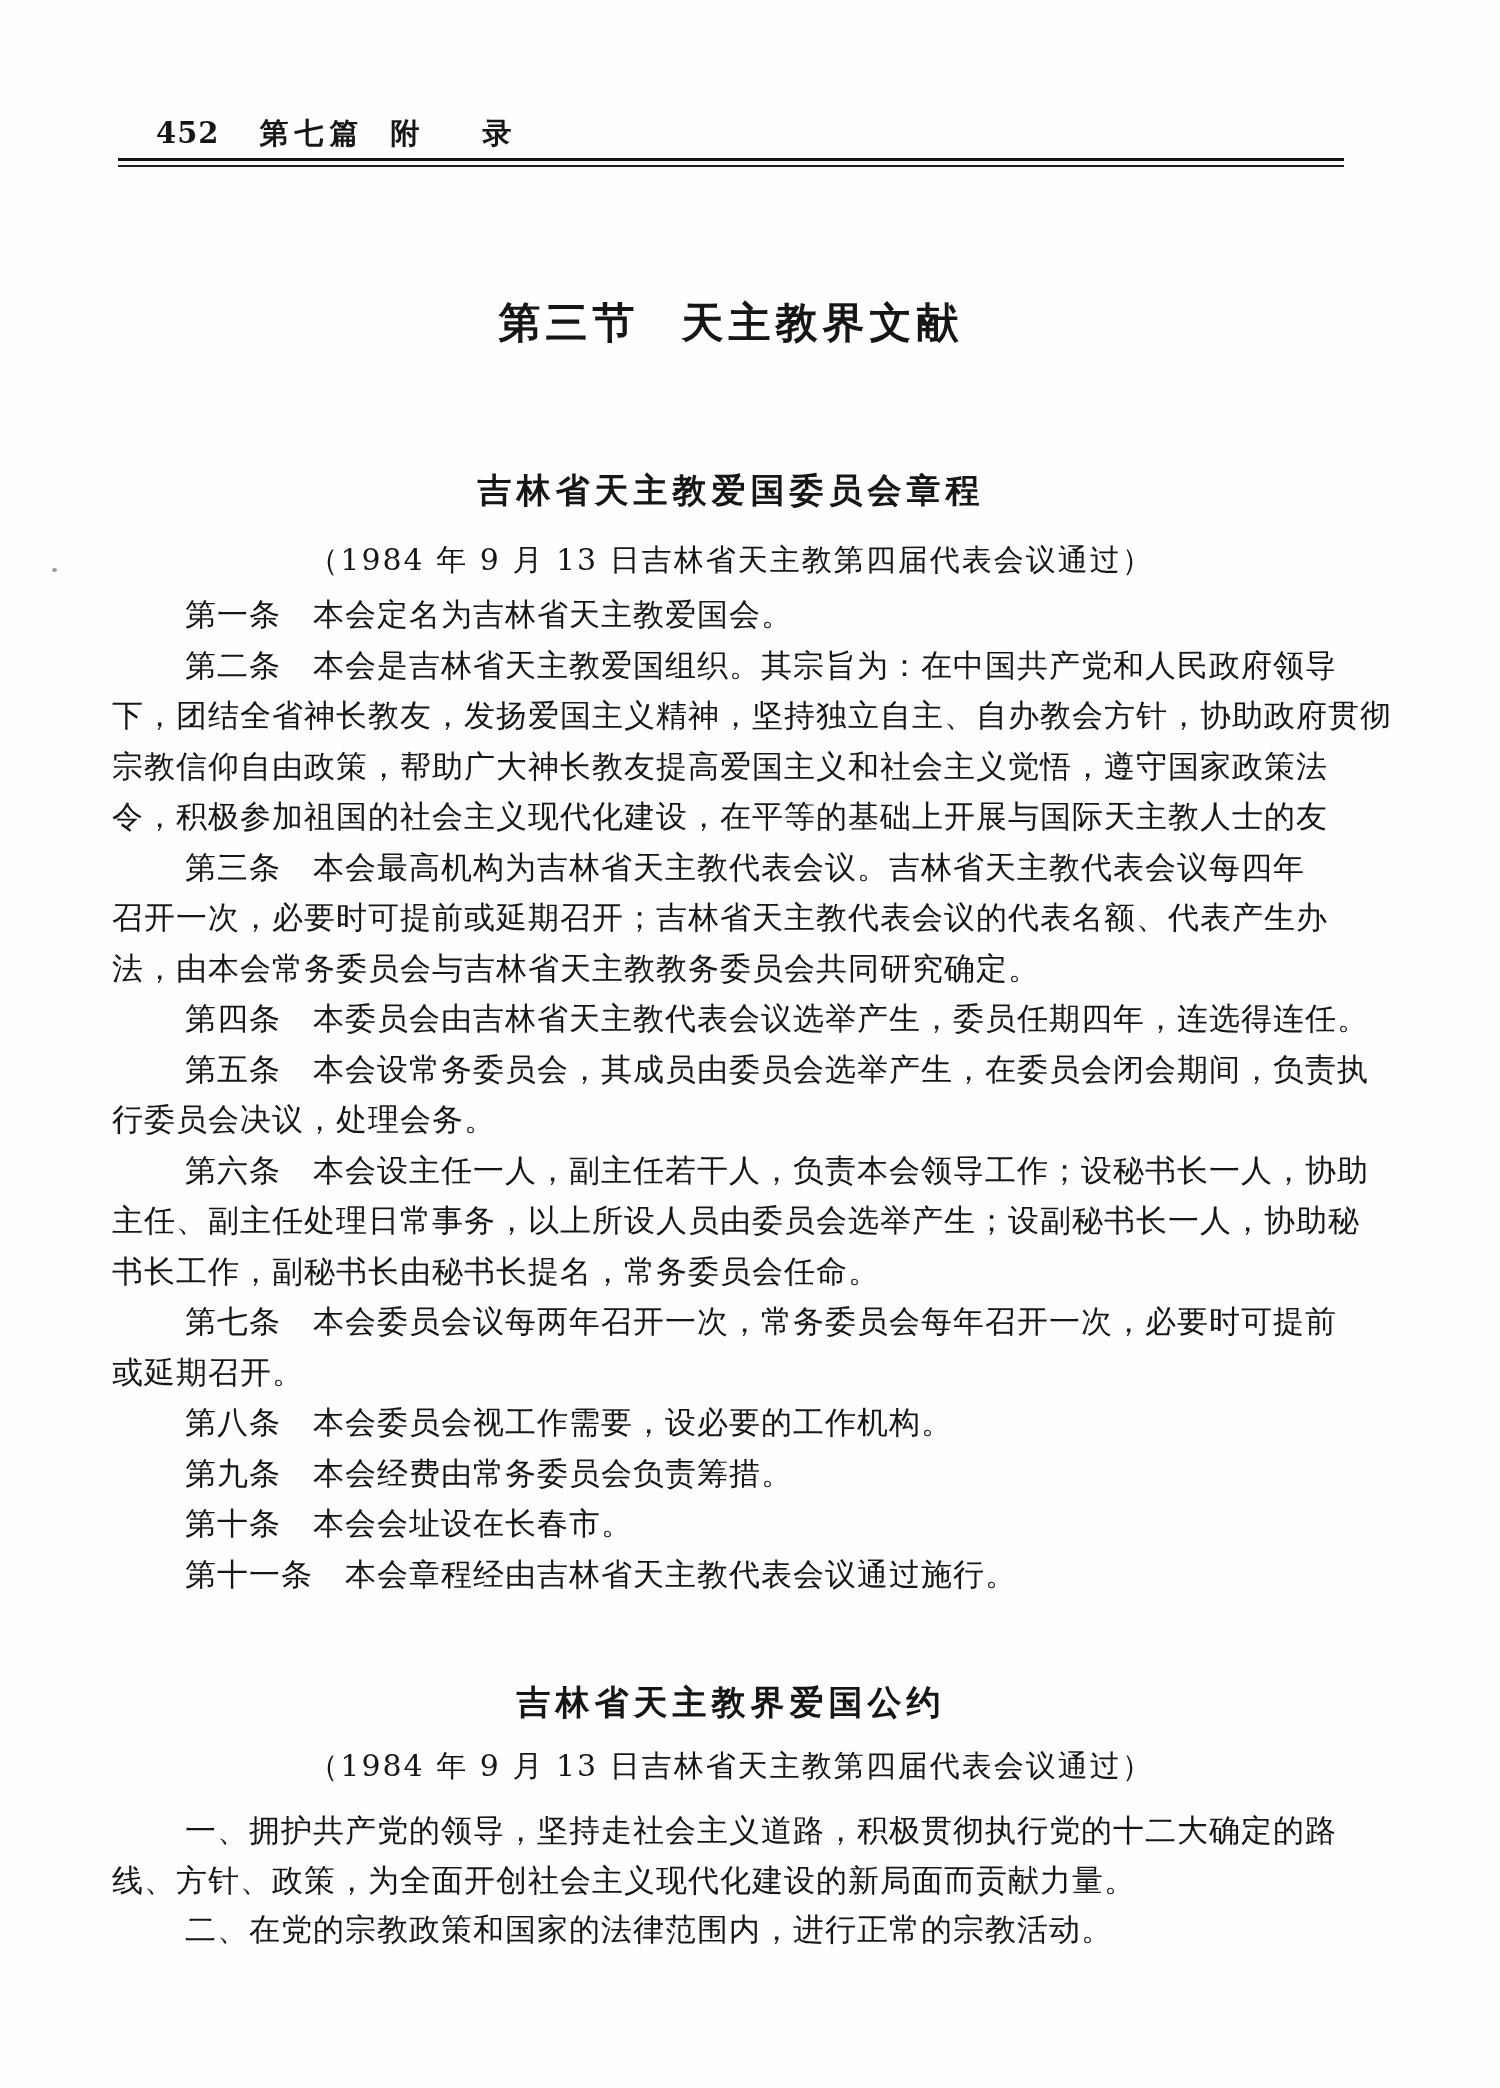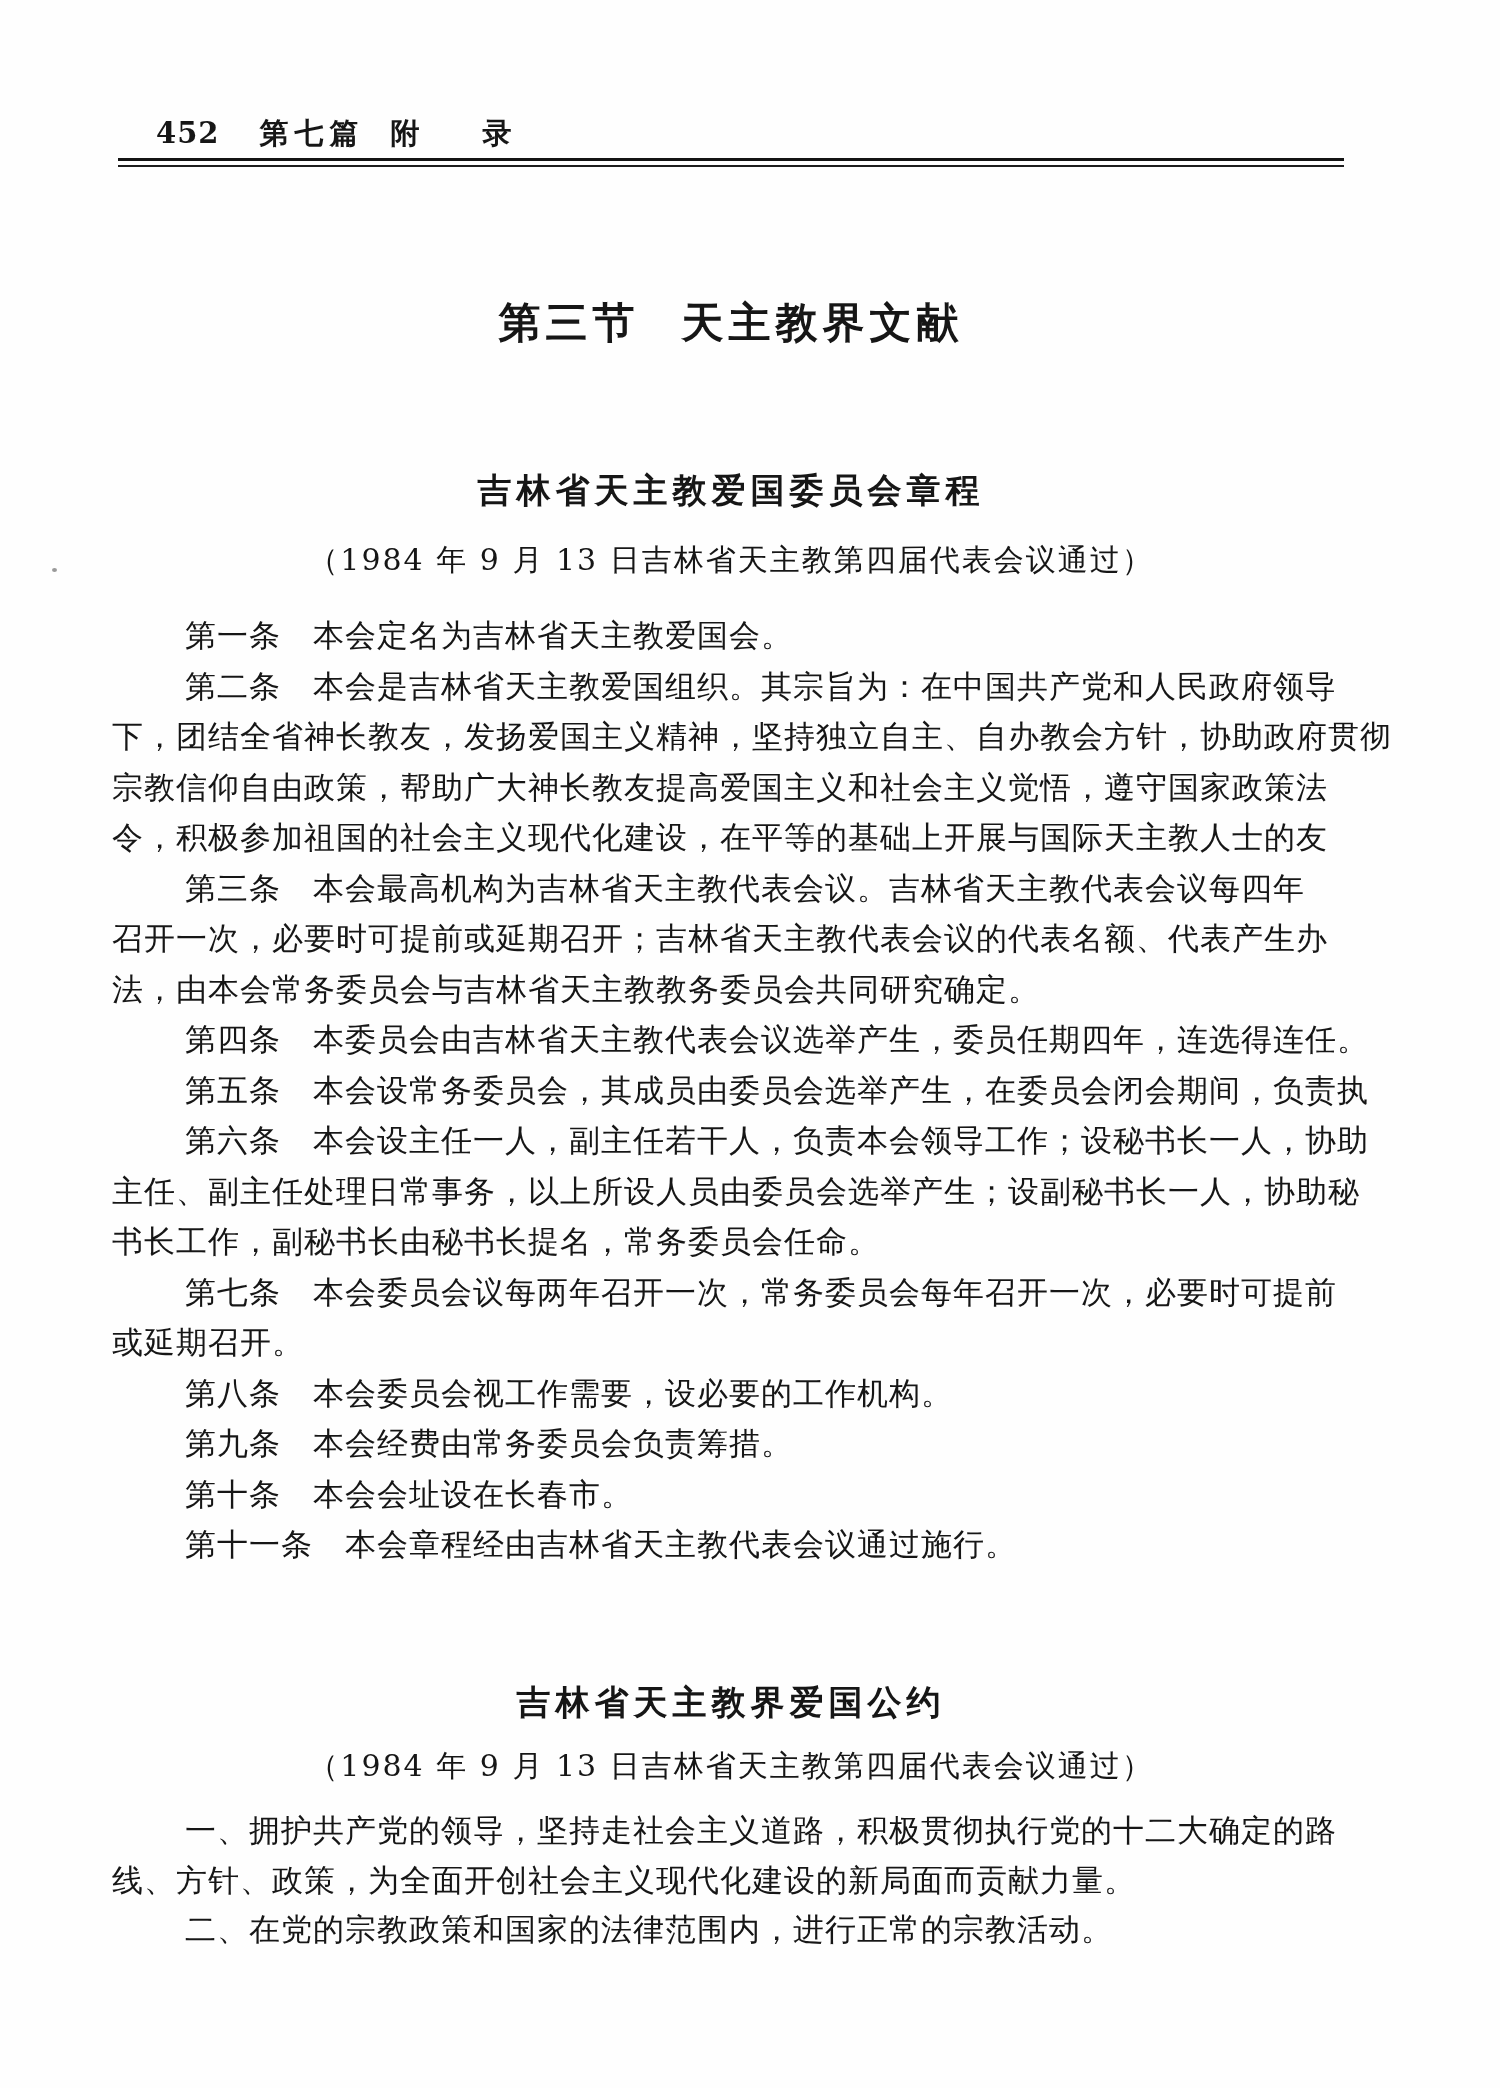--- a/index.html
+++ b/index.html
@@ -85,21 +85,21 @@
 
   
   .doc-body {
     position: absolute;
     left: 112px;
     width: 1240px;
     font-size: 31px;
     font-weight: 500;
     letter-spacing: 1px;
   }
-  .doc-body.b1 { top: 610px;  line-height: 50.5px; }
+  .doc-body.b1 { top: 589px;  line-height: 50.5px; }
   .doc-body.b2 { top: 1806px; line-height: 49.5px; }
   .text-line { white-space: nowrap; }
   .text-line.indent { text-indent: 73px; }
 
   
   .speck {
     position: absolute;
     top: 568px;
     left: 52px;
     width: 5px;
@@ -131,20 +131,21 @@
       <div class="text-line indent">第一条　本会定名为吉林省天主教爱国会。</div>
       <div class="text-line indent">第二条　本会是吉林省天主教爱国组织。其宗旨为：在中国共产党和人民政府领导</div>
       <div class="text-line">下，团结全省神长教友，发扬爱国主义精神，坚持独立自主、自办教会方针，协助政府贯彻</div>
       <div class="text-line">宗教信仰自由政策，帮助广大神长教友提高爱国主义和社会主义觉悟，遵守国家政策法</div>
       <div class="text-line">令，积极参加祖国的社会主义现代化建设，在平等的基础上开展与国际天主教人士的友</div>
       <div class="text-line indent">第三条　本会最高机构为吉林省天主教代表会议。吉林省天主教代表会议每四年</div>
       <div class="text-line">召开一次，必要时可提前或延期召开；吉林省天主教代表会议的代表名额、代表产生办</div>
       <div class="text-line">法，由本会常务委员会与吉林省天主教教务委员会共同研究确定。</div>
       <div class="text-line indent">第四条　本委员会由吉林省天主教代表会议选举产生，委员任期四年，连选得连任。</div>
       <div class="text-line indent">第五条　本会设常务委员会，其成员由委员会选举产生，在委员会闭会期间，负责执</div>
+      <div class="text-line">行委员会决议，处理会务。</div>
       <div class="text-line indent">第六条　本会设主任一人，副主任若干人，负责本会领导工作；设秘书长一人，协助</div>
       <div class="text-line">主任、副主任处理日常事务，以上所设人员由委员会选举产生；设副秘书长一人，协助秘</div>
       <div class="text-line">书长工作，副秘书长由秘书长提名，常务委员会任命。</div>
       <div class="text-line indent">第七条　本会委员会议每两年召开一次，常务委员会每年召开一次，必要时可提前</div>
       <div class="text-line">或延期召开。</div>
       <div class="text-line indent">第八条　本会委员会视工作需要，设必要的工作机构。</div>
       <div class="text-line indent">第九条　本会经费由常务委员会负责筹措。</div>
       <div class="text-line indent">第十条　本会会址设在长春市。</div>
       <div class="text-line indent">第十一条　本会章程经由吉林省天主教代表会议通过施行。</div>
     </div>

